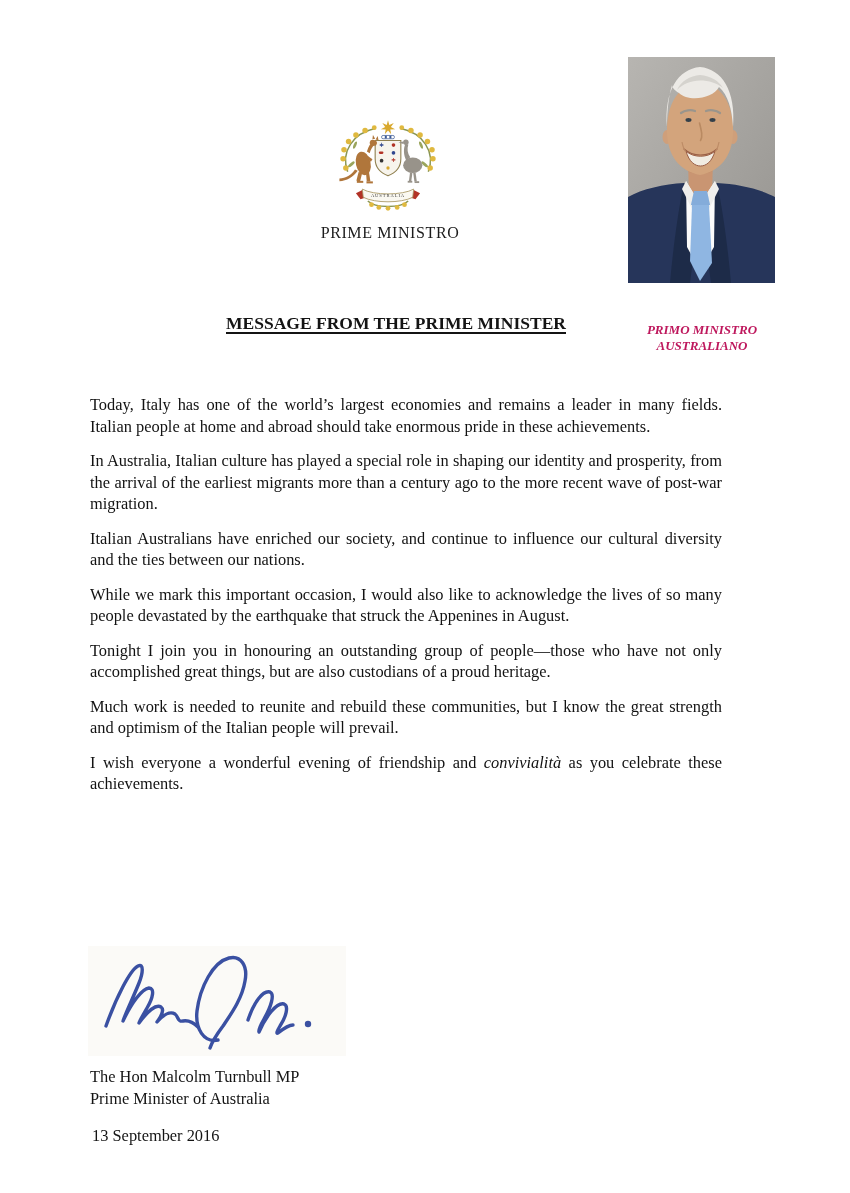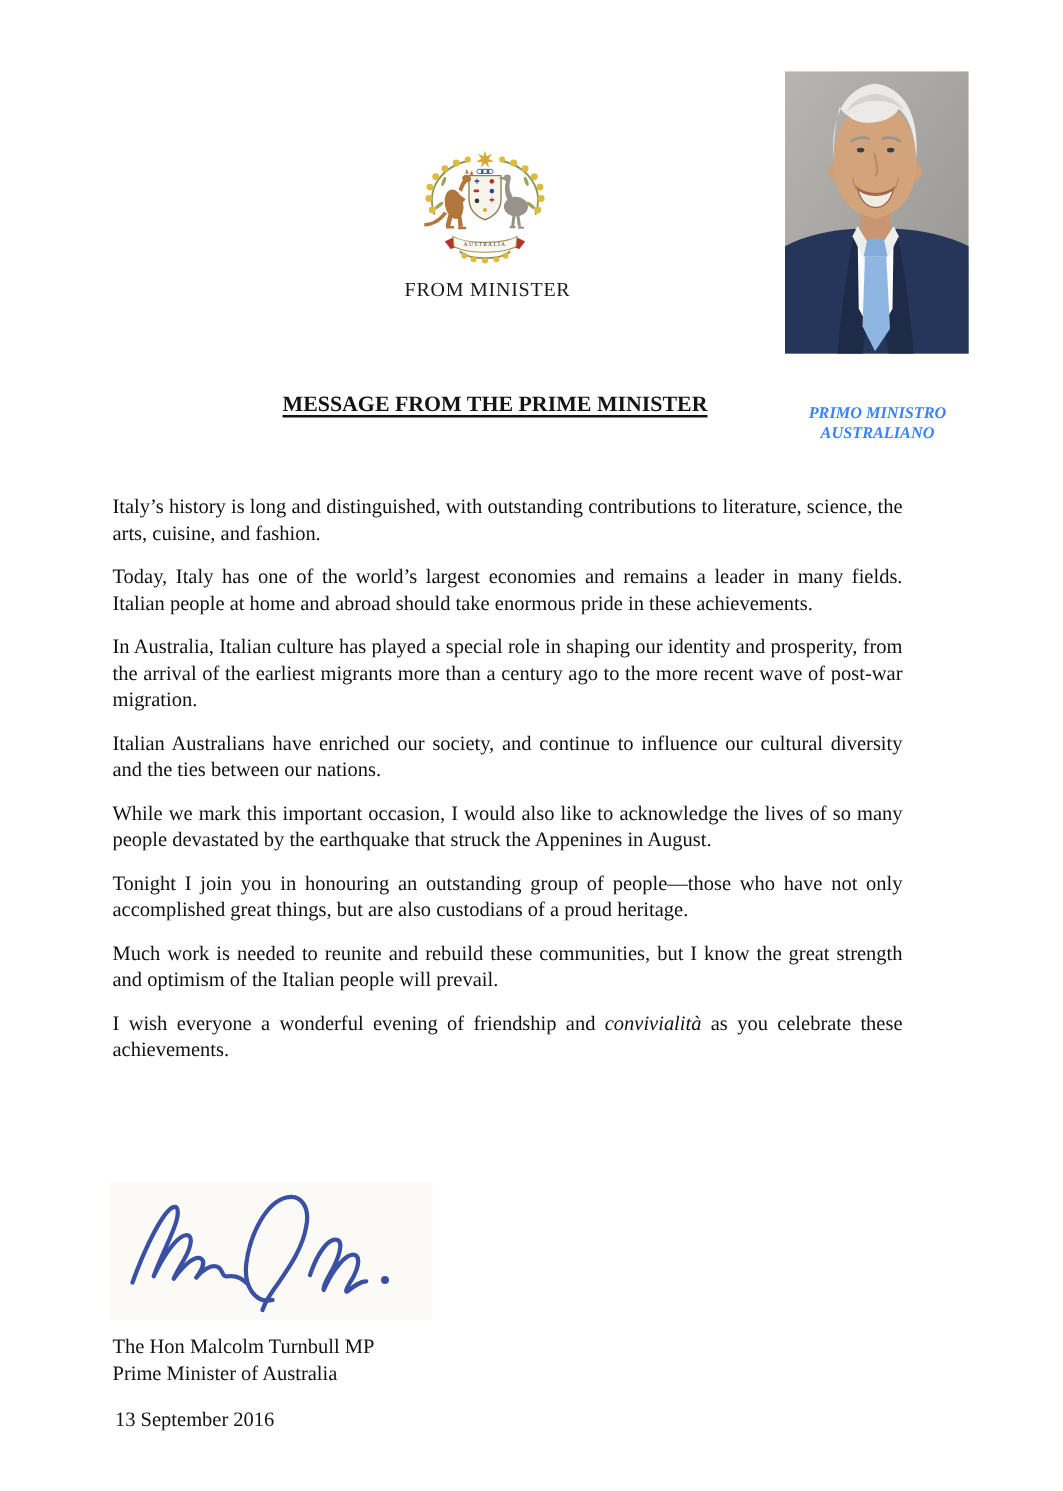--- a/index.html
+++ b/index.html
@@ -13,21 +13,21 @@
     position:absolute; left:268px; top:224px; width:244px; text-align:center;
     font-size:16px; letter-spacing:.6px; color:#1c1c1c;
   }
   .photo { position:absolute; left:628px; top:57px; width:147px; height:226px; }
   .pm-name {
     position:absolute; left:586px; top:285px; width:232px; text-align:center;
     font-size:28px; color:#111;
   }
   .pm-title {
     position:absolute; left:586px; top:322px; width:232px; text-align:center;
-    font-size:13px; font-weight:bold; font-style:italic; line-height:16px; color:#3b82f6;
+    font-size:13px; font-weight:bold; font-style:italic; line-height:16px; color:#be185d;
   }
   .h1 { position:absolute; left:90px; top:313px; width:612px; text-align:center;
         font-size:17.5px; font-weight:bold; }
   .h1 span { text-decoration:underline; text-decoration-thickness:1.6px; text-underline-offset:3px; }
   .h2 { position:absolute; left:90px; top:358px; width:612px; text-align:center;
         font-size:17.5px; font-weight:bold; }
   .body-text {
     position:absolute; left:90px; top:394px; width:632px;
     font-size:16.4px; line-height:21.5px; text-align:justify; color:#121212;
   }
@@ -112,21 +112,21 @@
       <path d="M90,56.5 l1.4,10 -2.6,0.2 -1.4,-9.7 Z"></path>
       <path d="M81.5,66 h5 v2 h-5 Z"></path>
         <path d="M89,66.4 h5 v2 h-5 Z"></path>
     </g>
     <path d="M32,76 l-7,3.5 5,6.5 5,-1.5 Z" fill="#b23327"></path>
     <path d="M88,76 l7,3.5 -5,6.5 -5,-1.5 Z" fill="#b23327"></path>
     <path d="M32,75 C44,82 76,82 88,75 L87,84 C74,90.5 46,90.5 33,84 Z" fill="#faf8f1" stroke="#a5935f" stroke-width="0.9"></path>
     <text x="60" y="83.6" text-anchor="middle" font-size="5" letter-spacing="1" fill="#3c3c3c">AUSTRALIA</text>
   </svg>
 
-  <div class="crest-label">FROM MINISTER</div>
+  <div class="crest-label">PRIME MINISTRO</div>
 
   <svg class="photo" width="147" height="226" viewBox="0 0 147 226">
     <defs>
       <linearGradient id="pbg" x1="0" y1="0" x2="1" y2="1">
         <stop offset="0" stop-color="#b7b5b1"></stop>
           <stop offset="1" stop-color="#969490"></stop>
       </linearGradient>
     </defs>
     <rect width="147" height="226" fill="url(#pbg)"></rect>
     <path d="M60,104 L85,104 L84,138 C79,143 66,143 61,138 Z" fill="#c99572"></path>
@@ -161,21 +161,20 @@
   <div class="pm-title">
     <div>PRIMO MINISTRO</div>
     <div>AUSTRALIANO</div>
   </div>
 
   <div class="h1">
     <span>MESSAGE FROM THE PRIME MINISTER</span>
   </div>
 
   <div class="body-text">
-    <p>Italy’s history is long and distinguished, with outstanding contributions to literature, science, the arts, cuisine, and fashion.</p>
     <p>Today, Italy has one of the world’s largest economies and remains a leader in many fields. Italian people at home and abroad should take enormous pride in these achievements.</p>
     <p>In Australia, Italian culture has played a special role in shaping our identity and prosperity, from the arrival of the earliest migrants more than a century ago to the more recent wave of post-war migration.</p>
     <p>Italian Australians have enriched our society, and continue to influence our cultural diversity and the ties between our nations.</p>
     <p>While we mark this important occasion, I would also like to acknowledge the lives of so many people devastated by the earthquake that struck the Appenines in August.</p>
     <p>Tonight I join you in honouring an outstanding group of people—those who have not only accomplished great things, but are also custodians of a proud heritage.</p>
     <p>Much work is needed to reunite and rebuild these communities, but I know the great strength and optimism of the Italian people will prevail.</p>
     <p><span>I wish everyone a wonderful evening of friendship and </span><span class="it">convivialità</span><span> as you celebrate these achievements.</span></p>
   </div>
 
   <div class="sig-box"></div>

